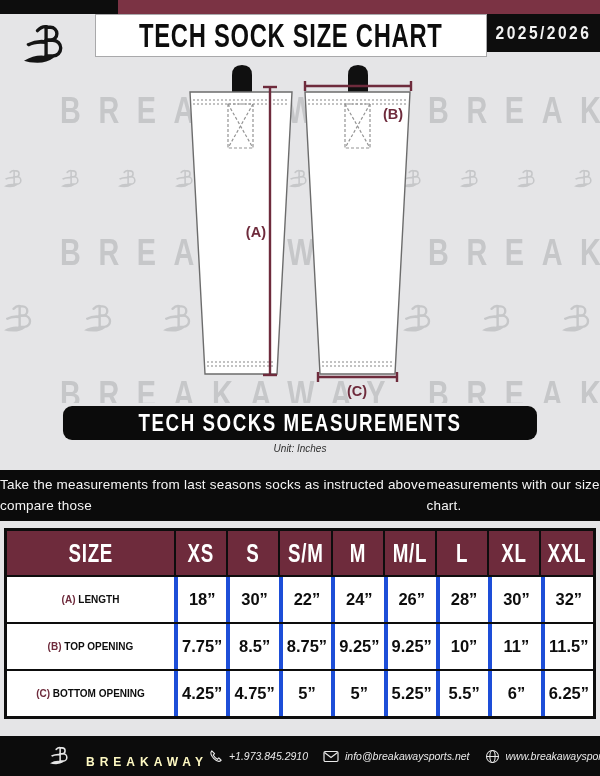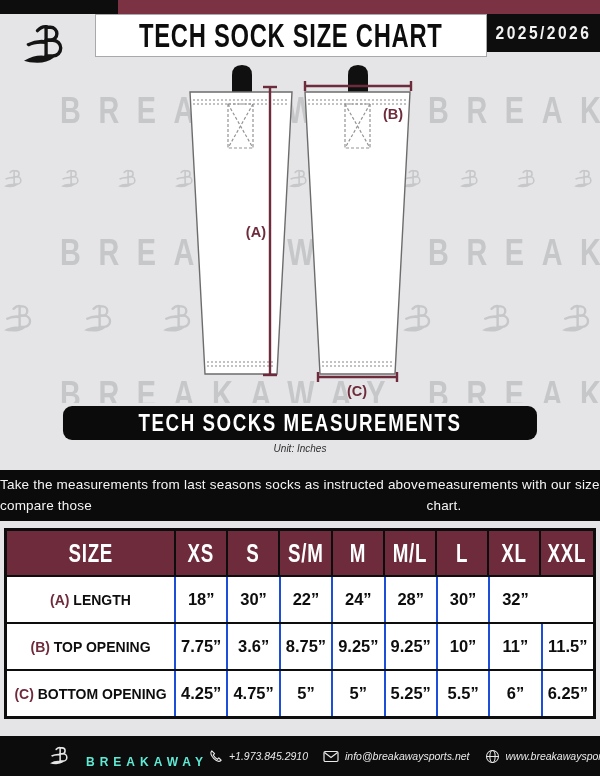--- a/index.html
+++ b/index.html
@@ -60,40 +60,40 @@
   }
   
   .size-table {
     position:absolute; top:528px; left:4px; width:592px;
     border:3px solid #0d0d0d; background:#ffffff;
   }
   .trow { display:grid; grid-template-columns:167px repeat(8, 1fr); }
   .trow + .trow { border-top:2.5px solid #0d0d0d; }
   .tcell {
     display:flex; align-items:center; justify-content:center;
-    border-left:2px solid #1d4ed8; height:45px; background:#fff;
+    border-left:4px solid #1d4ed8; height:45px; background:#fff;
   }
   .tcell:first-child { border-left:none; }
   .thead .tcell { background:#6e2b3c; height:44px; border-left:2px solid #0d0d0d; }
   .thead .tcell:first-child { border-left:none; }
   .th-text {
     display:inline-block; transform:scaleX(0.75); font-size:25px; font-weight:700;
     color:#ffffff; letter-spacing:1px; white-space:nowrap;
   }
-  .row-label { font-size:14px; font-weight:700; color:#0d0d0d; white-space:nowrap; }
+  .row-label { font-size:10px; font-weight:700; color:#0d0d0d; white-space:nowrap; }
   .row-label .prefix { color:#6e2b3c; }
   .val { font-size:16.5px; font-weight:700; color:#0d0d0d; }
   
   .footer {
     position:absolute; left:0; bottom:0; width:600px; height:40px; background:#0c0c0c;
     display:flex; align-items:center; padding:0 12px 0 50px; color:#e9e9e9;
   }
   .f-brand { display:flex; align-items:center; gap:14px; }
   .f-brand svg { color:#e6e6e6; }
-  .f-brand-text { font-size:12px; font-weight:700; letter-spacing:5px; color:#5eead4; white-space:nowrap;margin-top:12px; }
+  .f-brand-text { font-size:12px; font-weight:700; letter-spacing:5px; color:#fef9c3; white-space:nowrap;margin-top:12px; }
   .f-item { display:flex; align-items:center; gap:6px; font-size:10.5px; color:#e9e9e9; white-space:nowrap;font-style:italic; }
   .f-contacts { margin-left:auto; display:flex; align-items:center; gap:15px; }
   .f-item svg { color:#e9e9e9; flex:none; }
   .hidden-defs { position:absolute; width:0; height:0; overflow:hidden; }
 </style>
 </head>
 <body>
 
 <svg class="hidden-defs" aria-hidden="true">
   <defs>
@@ -289,38 +289,41 @@
       <div class="tcell">
           <span class="val">30”</span>
         </div>
       <div class="tcell">
           <span class="val">22”</span>
         </div>
       <div class="tcell">
           <span class="val">24”</span>
         </div>
       <div class="tcell">
+          <span class="val">26”</span>
+        </div>
+      <div class="tcell">
           <span class="val">28”</span>
         </div>
       <div class="tcell">
           <span class="val">30”</span>
         </div>
       <div class="tcell">
           <span class="val">32”</span>
         </div>
     </div>
     <div class="trow">
       <div class="tcell">
         <span class="row-label"><span class="prefix">(B)</span><span> TOP OPENING</span></span>
       </div>
       <div class="tcell">
           <span class="val">7.75”</span>
         </div>
       <div class="tcell">
-          <span class="val">3.6”</span>
+          <span class="val">8.5”</span>
         </div>
       <div class="tcell">
           <span class="val">8.75”</span>
         </div>
       <div class="tcell">
           <span class="val">9.25”</span>
         </div>
       <div class="tcell">
           <span class="val">9.25”</span>
         </div>

